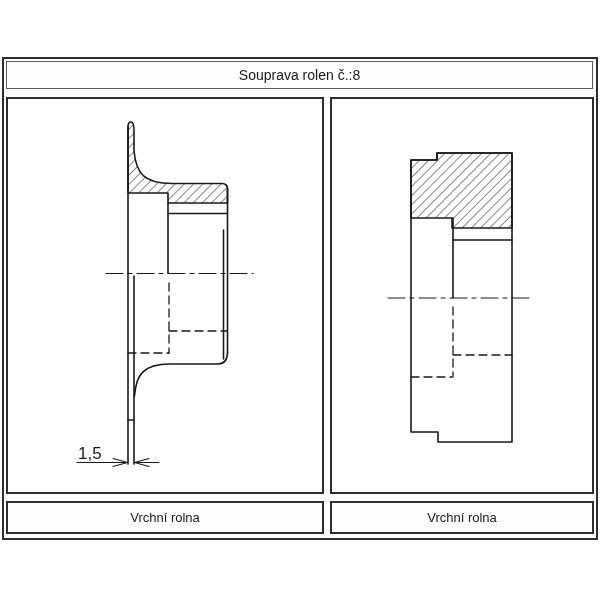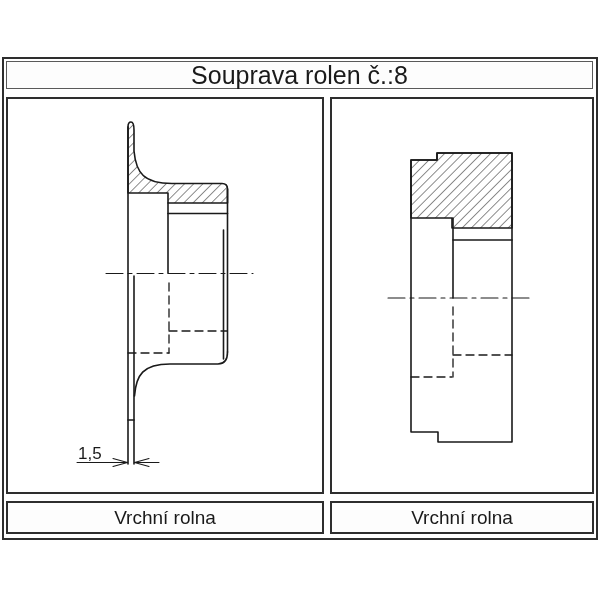--- a/index.html
+++ b/index.html
@@ -1,24 +1,24 @@
 <!DOCTYPE html>
 <html><head>
 <meta charset="utf-8">
 <style>
   html,body{margin:0;padding:0;background:#ffffff;}
   body{width:600px;height:600px;position:relative;font-family:"Liberation Sans",sans-serif;color:#1a1a1a;overflow:hidden;}
   .frame{position:absolute;left:2px;top:57px;width:592px;height:479px;border:2px solid #2e2e2e;}
   .titlebox{position:absolute;left:6px;top:61px;width:585px;height:26px;border:1px solid #5a5a5a;
-            display:flex;align-items:center;justify-content:center;font-size:25px;background:#fdfdfd;}
+            display:flex;align-items:center;justify-content:center;font-size:14px;background:#fdfdfd;}
   .panel{position:absolute;top:97px;height:393px;border:2px solid #2e2e2e;background:#ffffff;}
   .panel.pleft{left:6px;width:314px;}
   .panel.pright{left:330px;width:260px;}
   .labelbox{position:absolute;top:501px;height:29px;border:2px solid #2e2e2e;
-            display:flex;align-items:center;justify-content:center;font-size:19px;background:#fdfdfd;}
+            display:flex;align-items:center;justify-content:center;font-size:13px;background:#fdfdfd;}
   .labelbox.pleft{left:6px;width:314px;}
   .labelbox.pright{left:330px;width:260px;}
   #dwg{position:absolute;left:0;top:0;width:600px;height:600px;pointer-events:none;}
   .ln{fill:none;stroke:#1a1a1a;stroke-width:1.6;stroke-linecap:round;stroke-linejoin:round;}
   .hfill{fill:url(#hatchpat);}
   .hid{stroke-width:1.3;stroke-dasharray:8 5;}
   .cl{stroke-width:1.1;stroke-dasharray:17 5 4 5;}
   .thin{stroke-width:1.05;}
   .dimtxt{font-family:"Liberation Sans",sans-serif;font-size:17px;fill:#1a1a1a;}
 </style>

